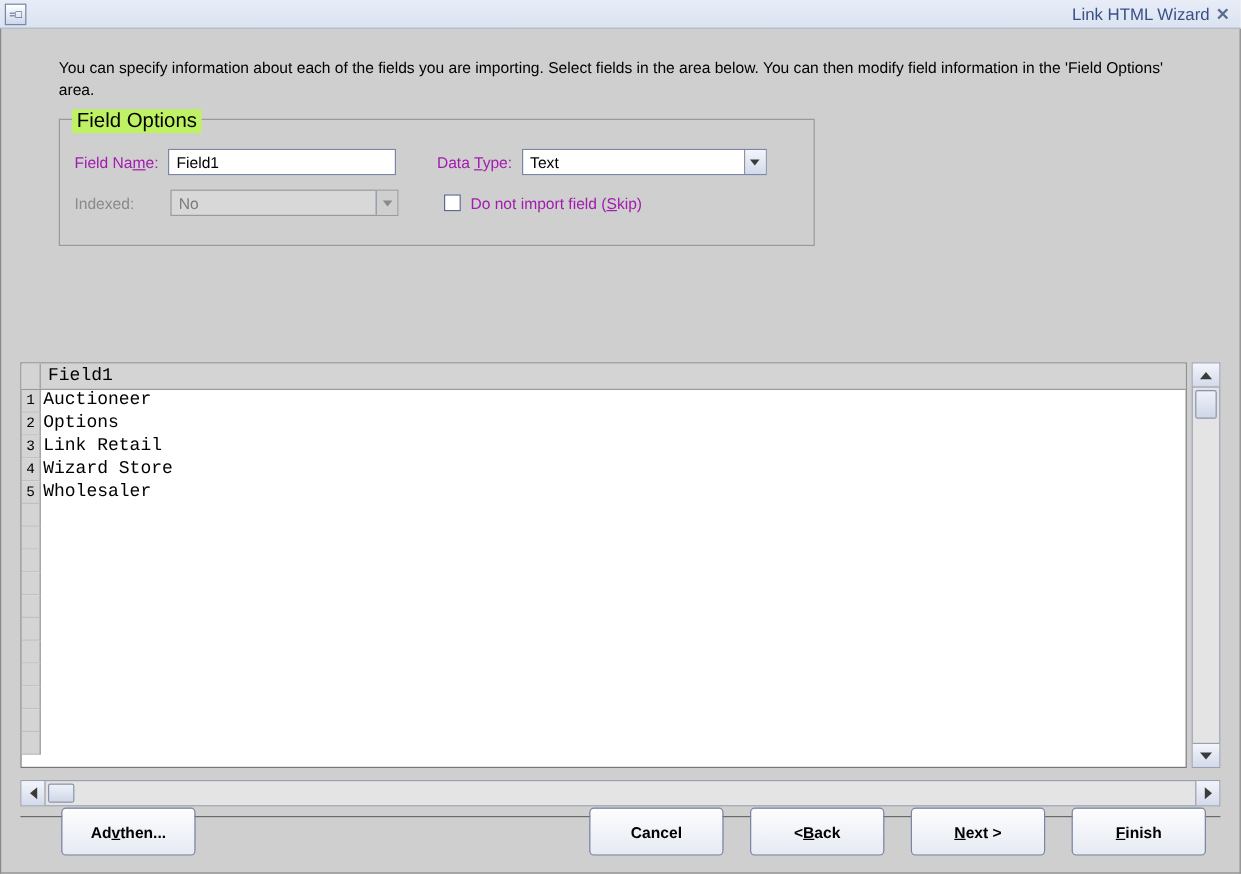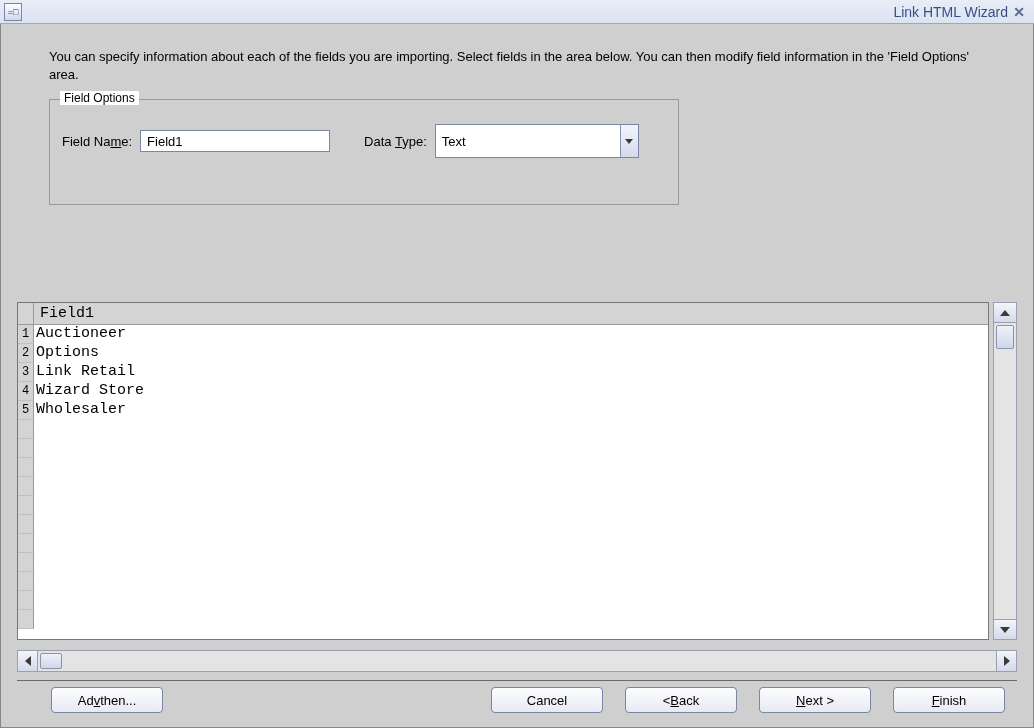--- a/index.html
+++ b/index.html
@@ -56,45 +56,45 @@
   
   .groupbox {
     position:relative;
     margin:8px 0 0 24px;
     width:630px; height:106px;
     border:1px solid #9a9a9a;
     background:#cfcfcf;
   }
   .groupbox .legend {
     position:absolute; left:10px; top:-9px;
-    background:#ffffff; padding:0 4px;
-    color:#000; font-size:12px;
+    background:#bef264; padding:0 4px;
+    color:#000; font-size:17px;
   }
   .gb-row {
     position:absolute; left:12px; right:12px;
     display:flex; align-items:center; gap:8px;
   }
   .gb-row.r1 { top:24px; }
   .gb-row.r2 { top:58px; }
 
-  .lbl { color:#000000; font-size:13px; }
+  .lbl { color:#a21caf; font-size:13px; }
   .lbl .ul { text-decoration:underline; }
   .lbl.disabled { color:#8a8a8a; }
 
   .tinput {
     height:22px; line-height:20px;
     border:1px solid #7a86a3;
     background:#fff;
     padding:0 6px;
     font-family:inherit; font-size:13px;
     color:#000;
   }
 
   .combo {
-    position:relative; height:34px;
+    position:relative; height:22px;
     border:1px solid #7a86a3; background:#fff;
     display:flex; align-items:center;
   }
   .combo .ctext { flex:1; padding:0 6px; font-size:13px; }
   .combo .cbtn {
     width:18px; align-self:stretch;
     border-left:1px solid #8a93ab;
     background:linear-gradient(#f3f5fb,#d3daea);
     display:flex;align-items:center;justify-content:center;
   }
@@ -203,27 +203,28 @@
     border-top:1px solid #6a6a6a; height:0;
   }
 
   .footer {
     position:absolute; left:0; right:0; bottom:14px;
     padding:0 28px;
     display:flex; align-items:center;
   }
   .footer .spacer { flex:1; }
   .wbtn {
-    height:26px; min-width:112px;
+    height:40px; min-width:112px;
     margin-left:22px;
     background:linear-gradient(#fdfdfe,#e6eaf3);
     border:1px solid #7a86a3; border-radius:4px;
     display:flex;align-items:center;justify-content:center;
     font-size:13px; color:#000;
     padding:0 14px;
+    font-weight:bold;
   }
   .wbtn.adv { margin-left:22px; }
   .wbtn .ul { text-decoration:underline; }
 </style>
 </head>
 <body>
 
 <div class="titlebar">
   <div class="sysicon">=□</div>
   <div class="title">Link HTML Wizard</div>
@@ -249,20 +250,36 @@
         <span>Data </span><span class="ul">T</span><span>ype:</span>
       </span>
       <div class="combo" style="width:204px">
         <div class="ctext">Text</div>
         <div class="cbtn">
             <div class="chev-down"></div>
           </div>
       </div>
     </div>
 
+    <div class="gb-row r2">
+      <span class="lbl disabled" style="width:72px">Indexed:</span>
+      <div class="combo disabled" style="width:190px">
+        <div class="ctext">No</div>
+        <div class="cbtn">
+            <div class="chev-down" style="border-top-color:#8a8a8a"></div>
+          </div>
+      </div>
+
+      <span style="width:22px"></span>
+
+      <span class="chk"></span>
+      <span class="lbl">
+        <span>Do not import field (</span><span class="ul">S</span><span>kip)</span>
+      </span>
+    </div>
   </div>
 
   <div class="gridwrap">
     <div class="grid-outer">
       <div class="grid-header">
         <div class="rowhdr-col"></div>
         <div class="colhdr">Field1</div>
       </div>
       <div class="grid-body" id="gridbody">
           <div class="grow">

